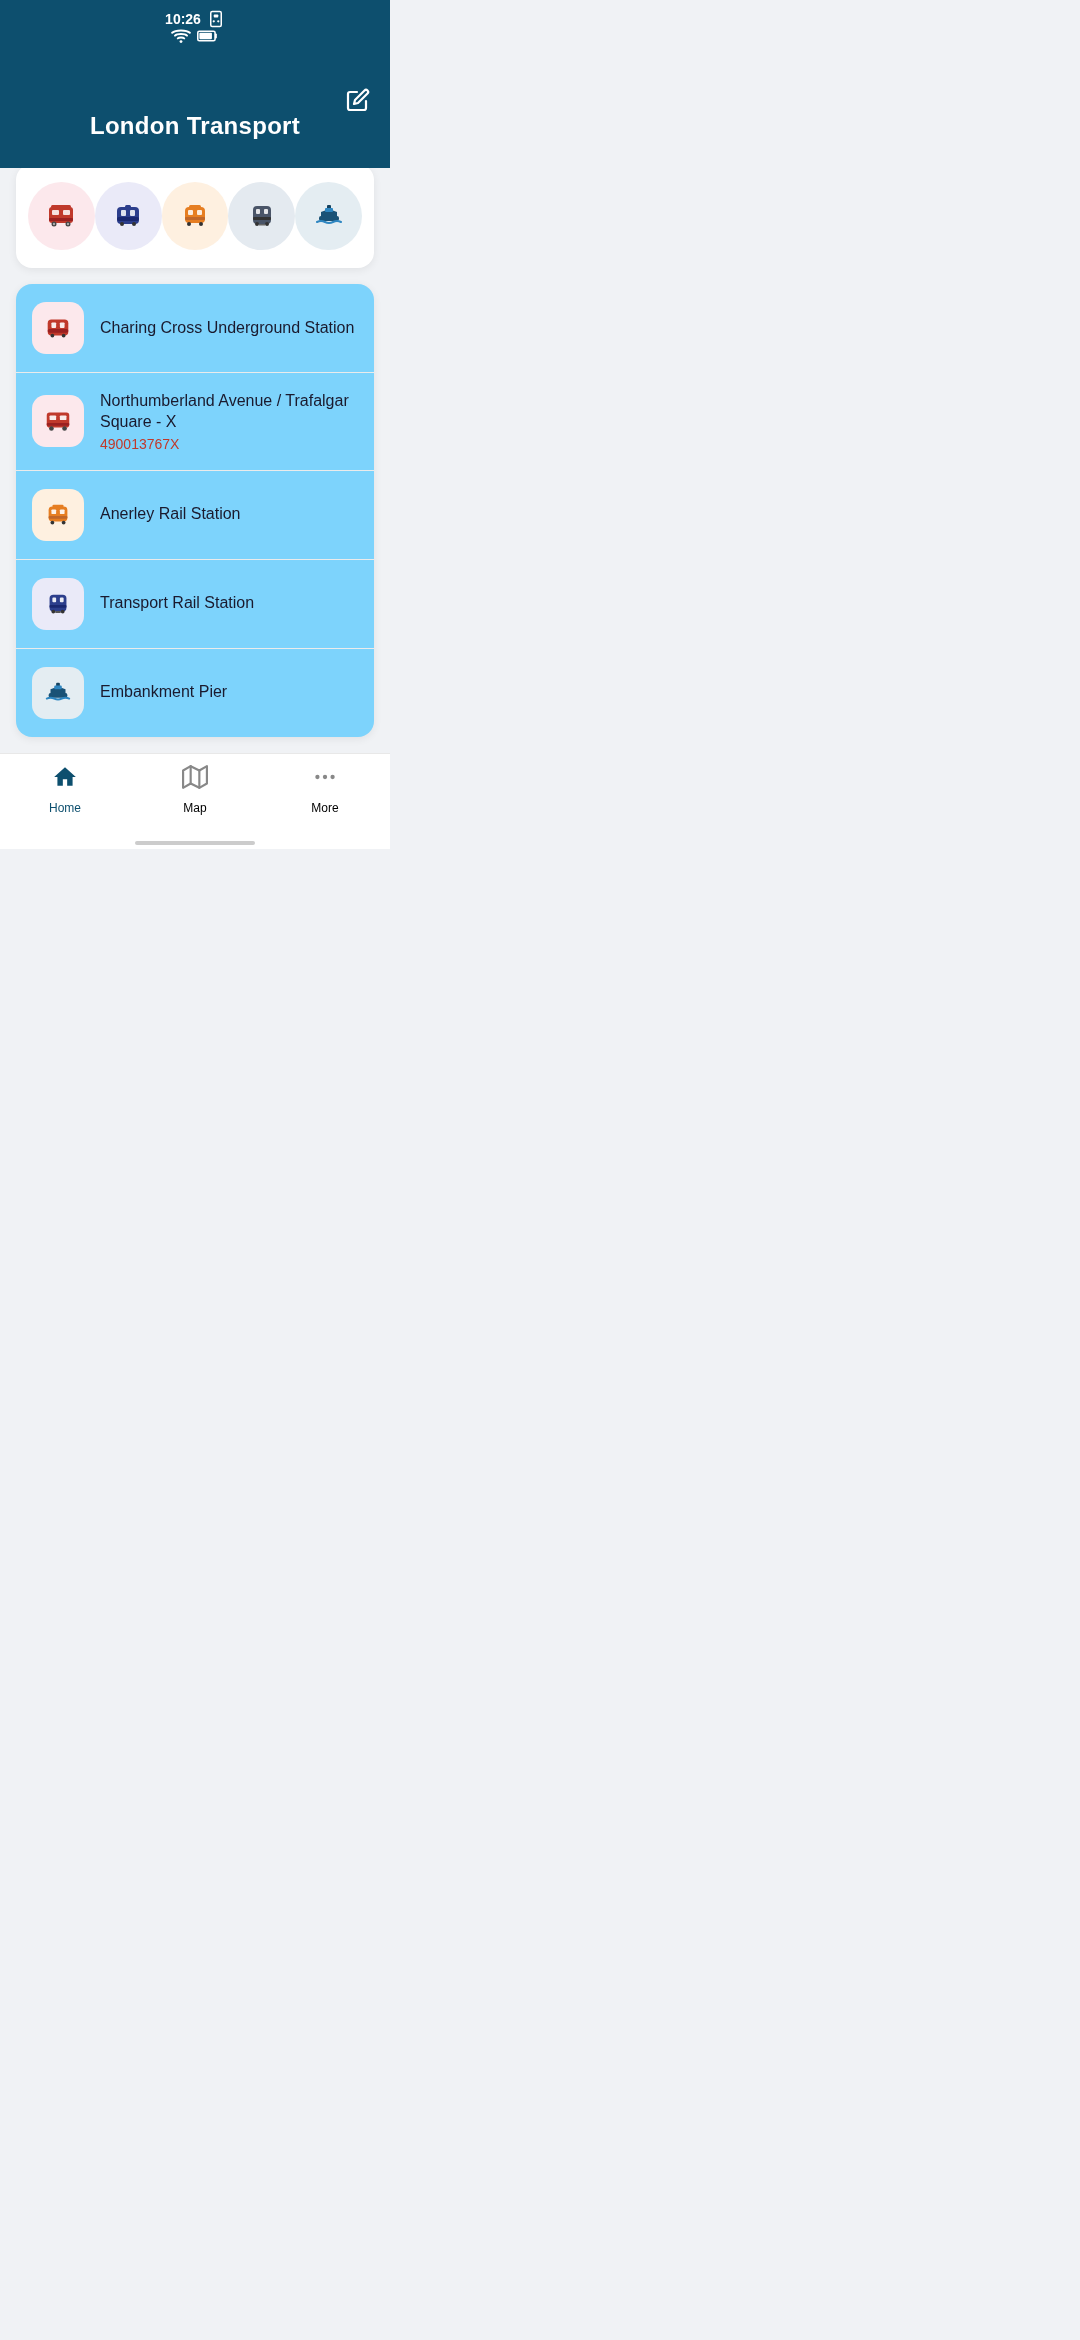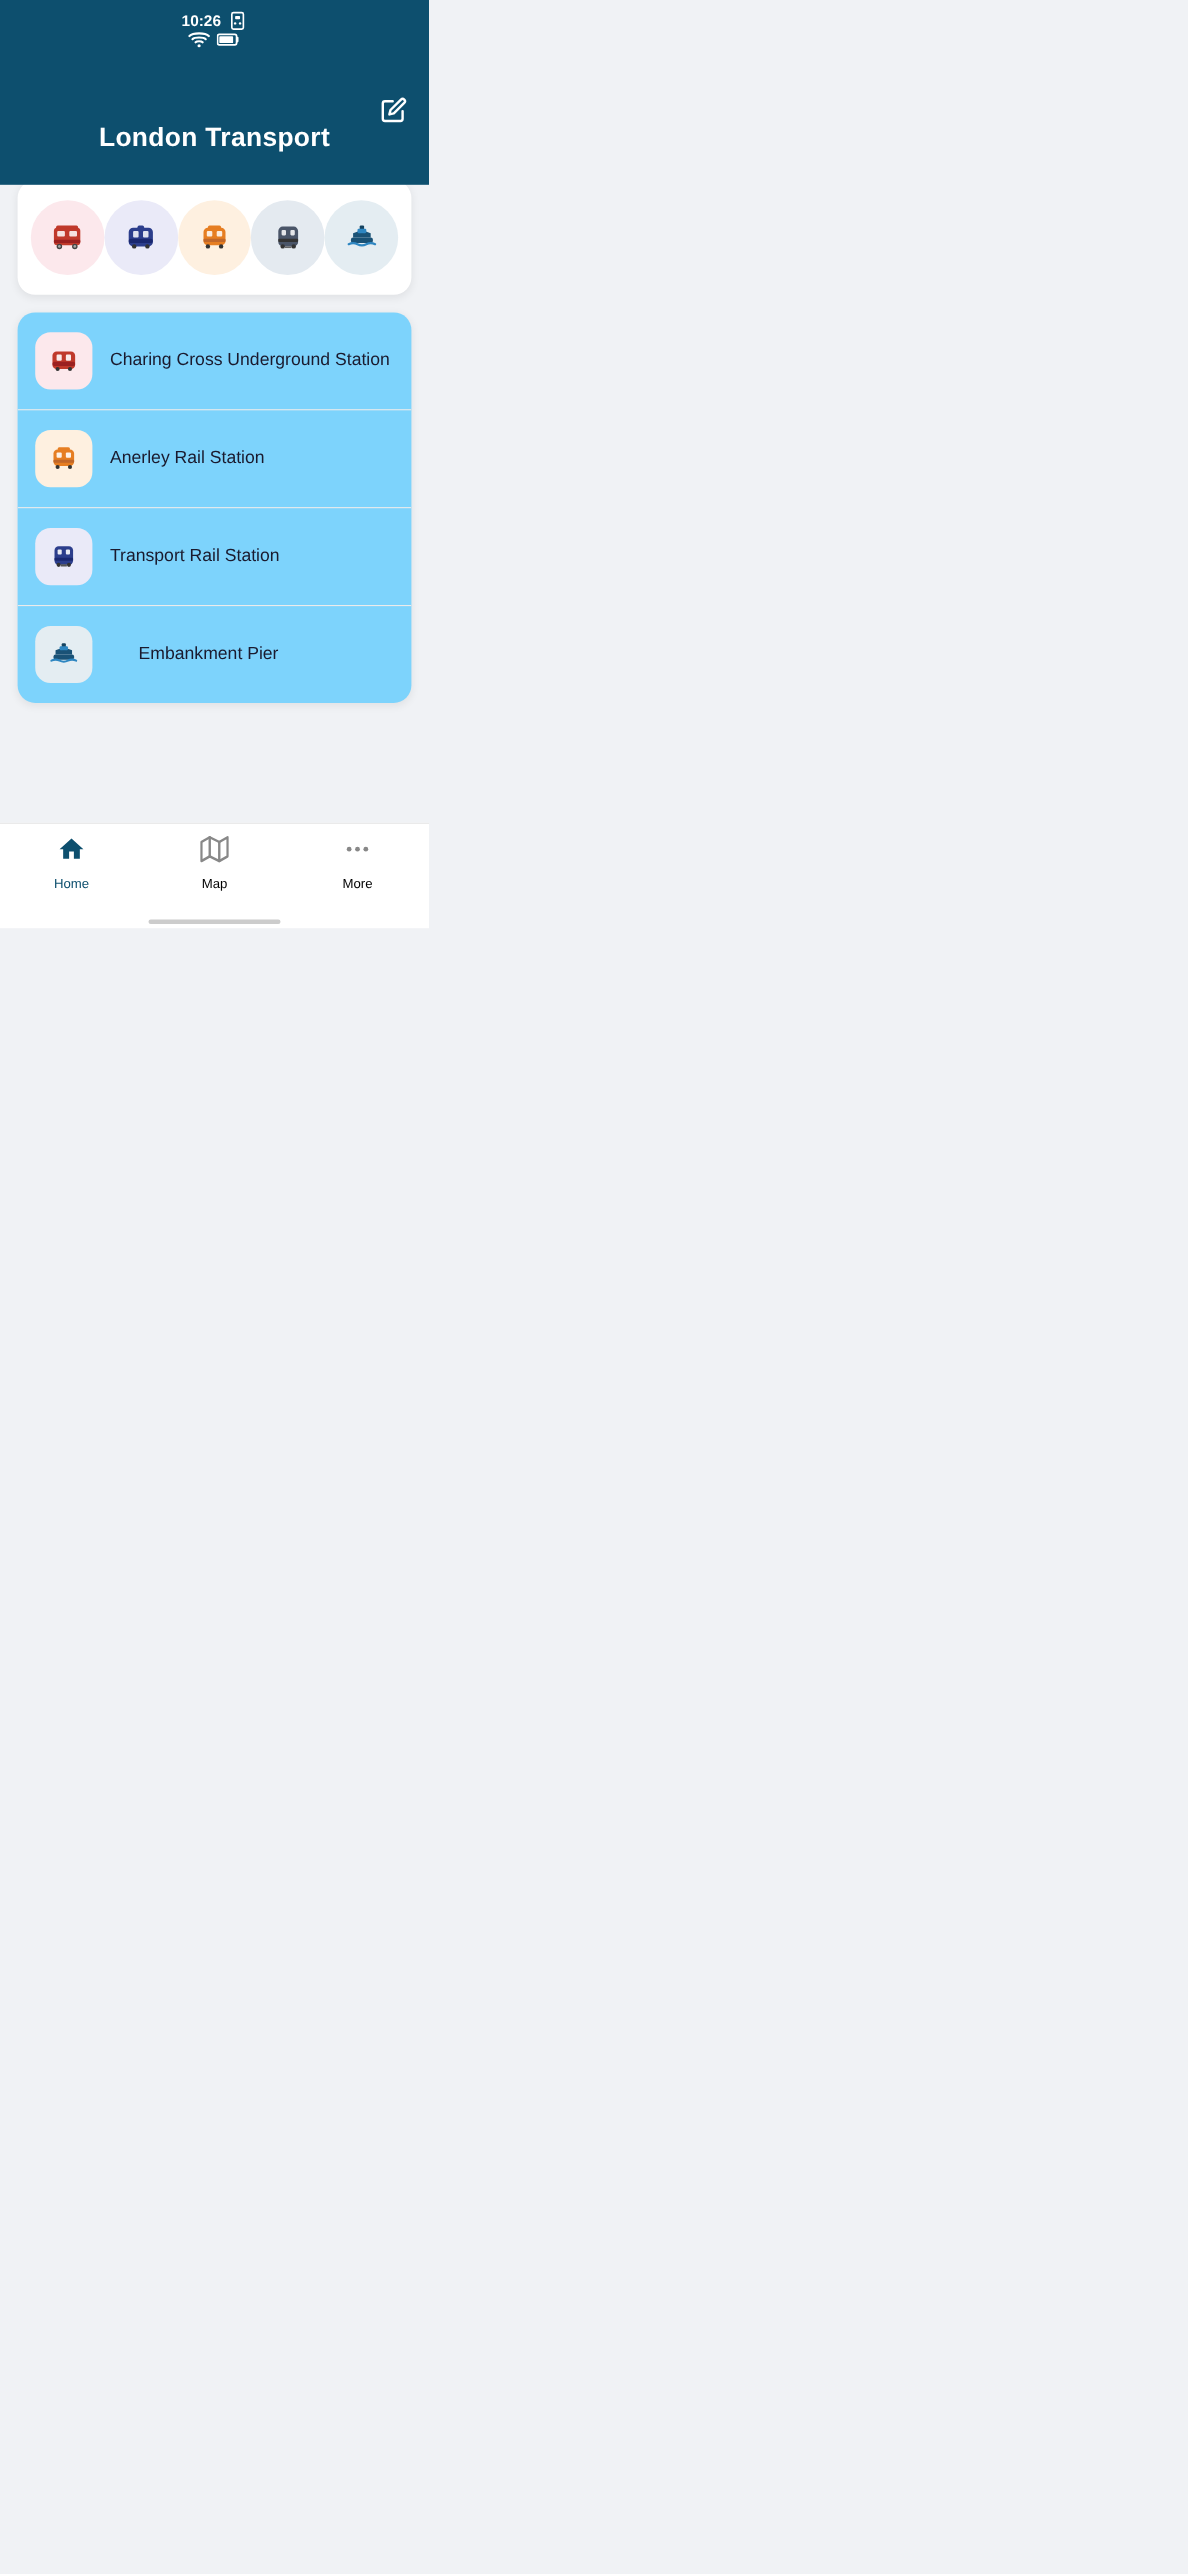--- a/index.html
+++ b/index.html
@@ -104,21 +104,21 @@
       overflow: hidden;
     }
 
     .stop-item {
       display: flex;
       align-items: center;
       padding: 18px 16px;
       border-bottom: 1px solid #ebebeb;
       cursor: pointer;
     }
-    .stop-item:last-child { border-bottom: none; gap: 26px; }
+    .stop-item:last-child { border-bottom: none; }
 
     .stop-icon {
       width: 52px;
       height: 52px;
       border-radius: 14px;
       background: #f5f5f5;
       display: flex;
       align-items: center;
       justify-content: center;
       margin-right: 16px;
@@ -290,20 +290,36 @@
           <rect x="5" y="17" width="22" height="4" rx="2" fill="#9b2020"></rect>
           <circle cx="10" cy="24" r="2" fill="#333"></circle>
           <circle cx="22" cy="24" r="2" fill="#333"></circle>
         </svg>
       </div>
       <div class="stop-info">
         <div class="stop-name">Charing Cross Underground Station</div>
       </div>
     </div>
 
+    <div class="stop-item">
+      <div class="stop-icon bus">
+        <svg width="30" height="30" viewBox="0 0 32 32" fill="none">
+          <rect x="4" y="7" width="24" height="16" rx="3" fill="#c0392b"></rect>
+          <rect x="7" y="10" width="7" height="5" rx="1" fill="white" opacity="0.9"></rect>
+          <rect x="18" y="10" width="7" height="5" rx="1" fill="white" opacity="0.9"></rect>
+          <rect x="4" y="18" width="24" height="3" rx="1" fill="#9b2020"></rect>
+          <circle cx="9" cy="24" r="2.5" fill="#444"></circle>
+          <circle cx="23" cy="24" r="2.5" fill="#444"></circle>
+        </svg>
+      </div>
+      <div class="stop-info">
+        <div class="stop-name">Northumberland Avenue / Trafalgar Square - X</div>
+        <div class="stop-code">490013767X</div>
+      </div>
+    </div>
 
     <div class="stop-item">
       <div class="stop-icon overground">
         <svg width="30" height="30" viewBox="0 0 32 32" fill="none">
           <rect x="6" y="7" width="20" height="16" rx="4" fill="#e67e22"></rect>
           <rect x="9" y="10" width="5" height="5" rx="1" fill="white" opacity="0.9"></rect>
           <rect x="18" y="10" width="5" height="5" rx="1" fill="white" opacity="0.9"></rect>
           <rect x="6" y="17" width="20" height="3" rx="1" fill="#c0672a"></rect>
           <circle cx="10" cy="24" r="2" fill="#333"></circle>
           <circle cx="22" cy="24" r="2" fill="#333"></circle>

